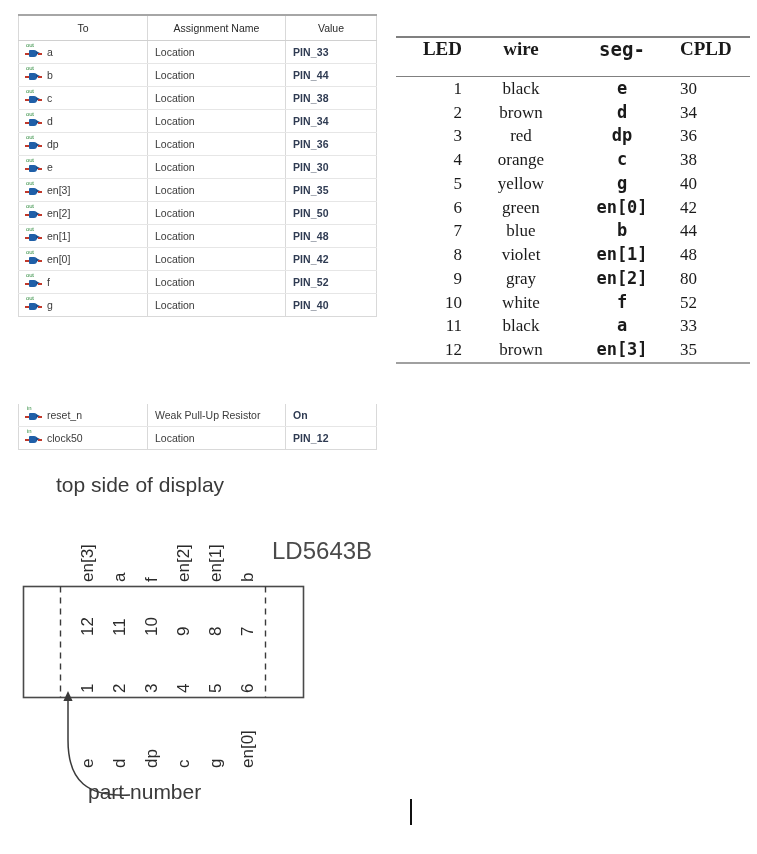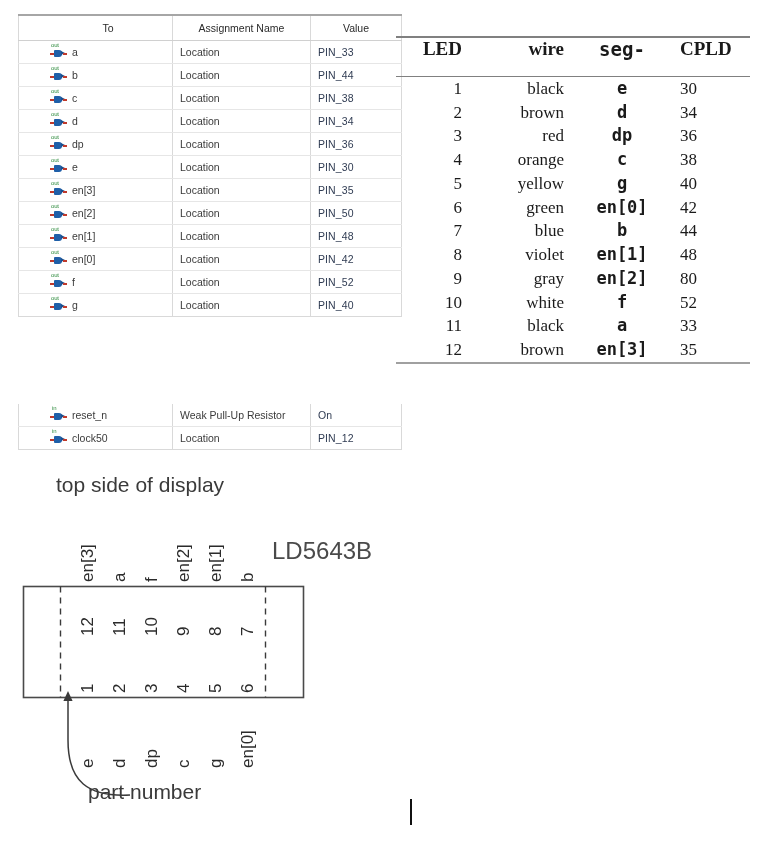--- a/index.html
+++ b/index.html
@@ -37,21 +37,21 @@
     white-space: nowrap;
   }
   .qtable thead th {
     border-top: 2px solid #a6a6a6;
     border-bottom: 1px solid #d0d0d0;
     text-align: center;
     height: 24px;
     font-size: 10.5px;
     color: #2a2a2a;
   }
-  .qtable .col-to    { width: 128px; padding-left: 25px; }
+  .qtable .col-to    { width: 128px; }
   .qtable .col-name  { width: 137px; }
   .qtable .col-value { width: 90px; }
 
   .cell-to {
     padding-left: 6px;
     display: flex;
     align-items: center;
     height: 22px;
   }
   .cell-pad { padding-left: 7px; }
@@ -105,21 +105,21 @@
   .porticon .wire-r {
     position: absolute;
     left: 13px;
     top: 9px;
     width: 4px;
     height: 1.5px;
     background: #c0392b;
   }
   .porticon.in .lbl { left: 2px; }
 
-  .val { color: #2f3b52; font-weight: 400; letter-spacing: .1px; margin-top: 32px;}
+  .val { color: #2f3b52; font-weight: 700; letter-spacing: .1px; margin-top: 32px;}
 
   
   .booktable {
     position: absolute;
     border-collapse: collapse;
     font-family: "Liberation Serif", serif;
     color: #1a1a1a;
   }
   .booktable th {
     font-weight: bold;
@@ -130,21 +130,21 @@
   }
   .booktable td {
     font-size: 17px;
     padding: 1px 8px;
     line-height: 1.28;
   }
   .booktable .toprule td, .booktable .toprule th { border-top: 2px solid #808080; }
   .booktable .midrule-below { border-bottom: 1.5px solid #808080; }
   .booktable .botrule td { border-bottom: 2px solid #a0a0a0; }
   .bt-num   { text-align: right;  width: 58px; }
-  .bt-col   { text-align: right;   width: 86px; }
+  .bt-col   { text-align: center;   width: 86px; }
   .bt-seg   { text-align: center; width: 84px;
               font-family: "DejaVu Sans Mono", monospace;
               font-size: 14px; font-weight: bold; }
   .bt-pin   { text-align: left;  width: 62px; }
   .bt-headpad { height: 16px; }
 
   
   #diagram {
     position: absolute;
     left: 0; top: 460px;

